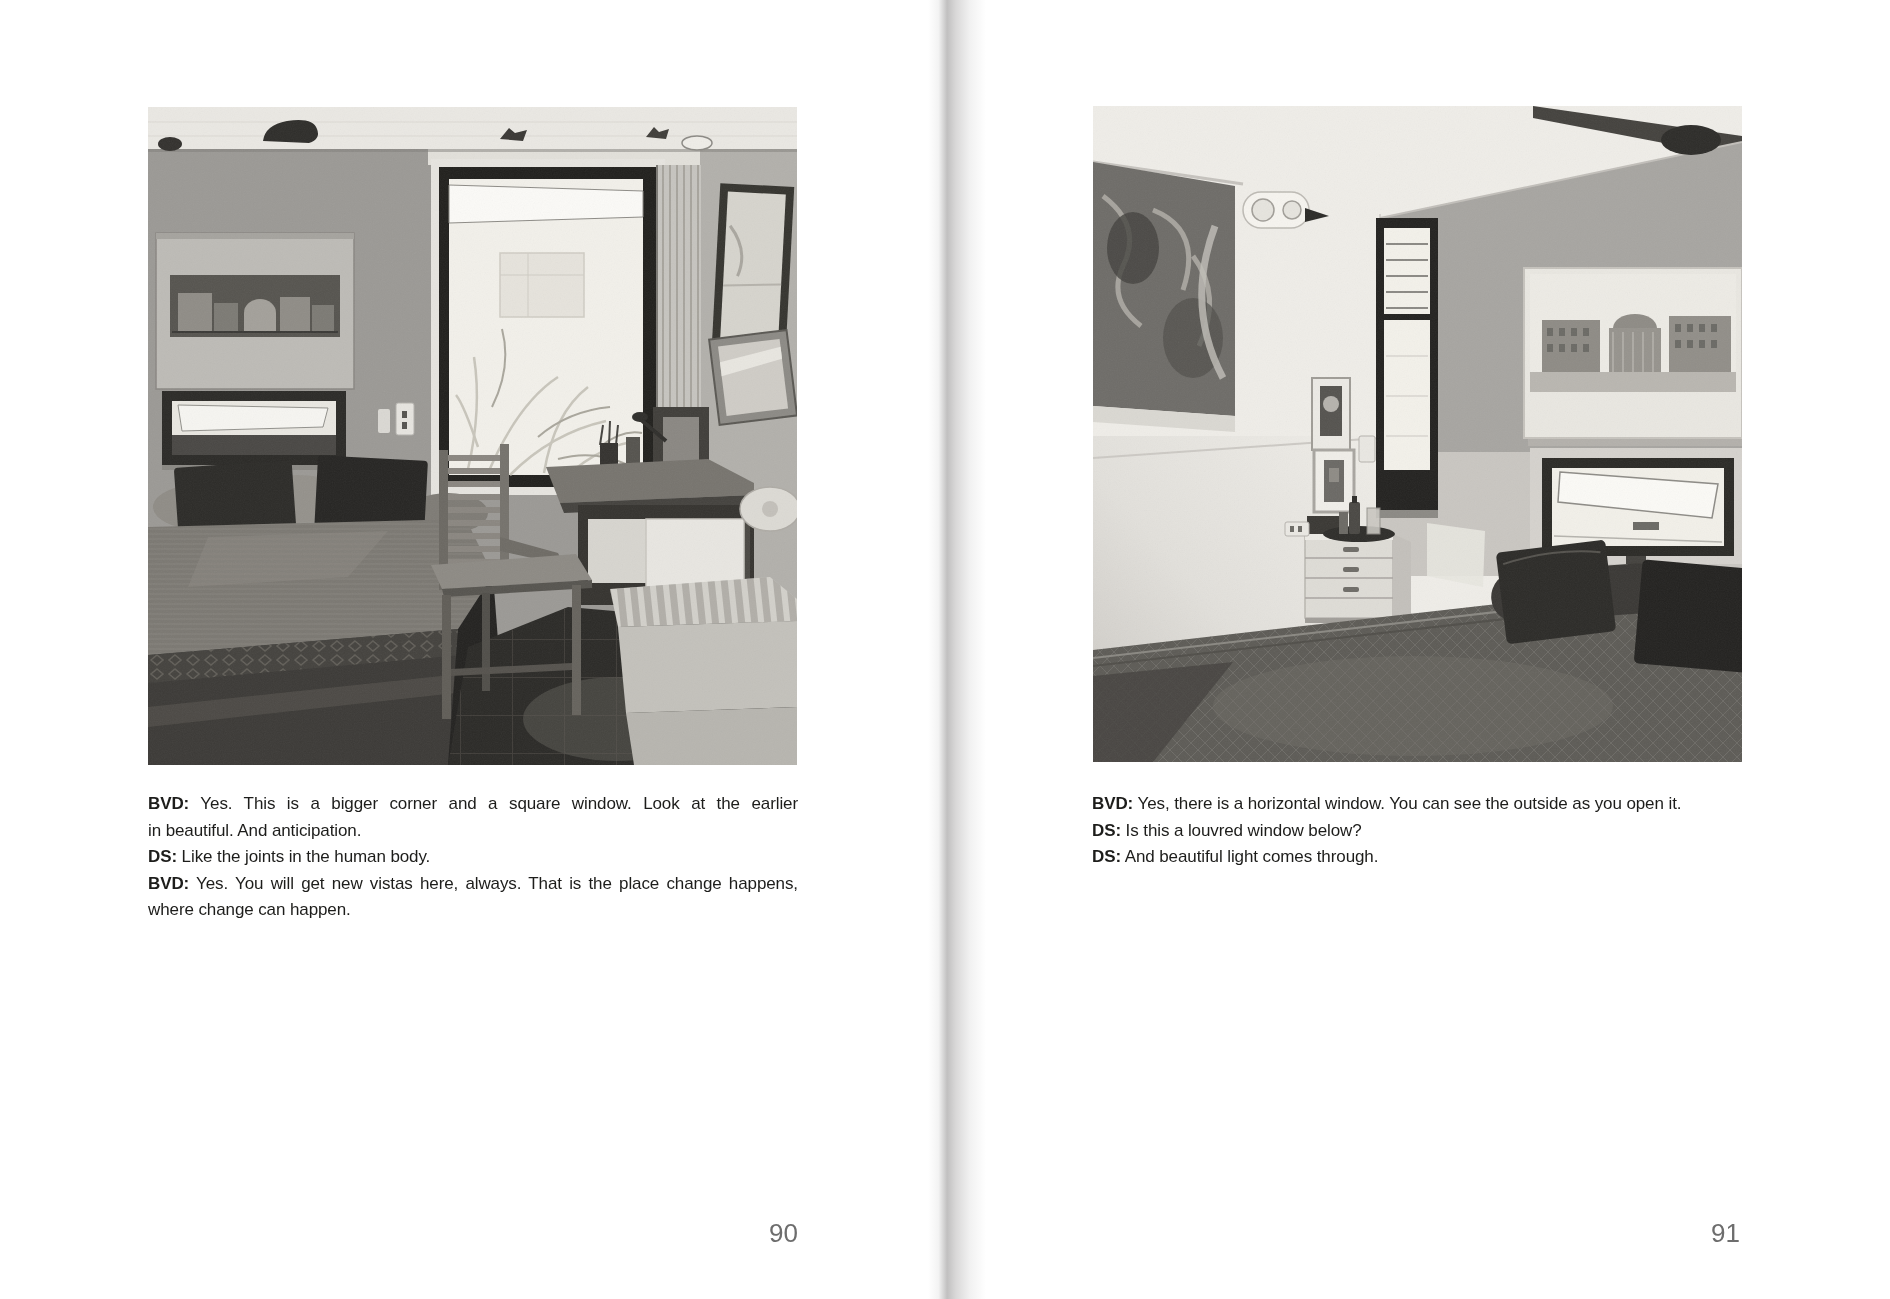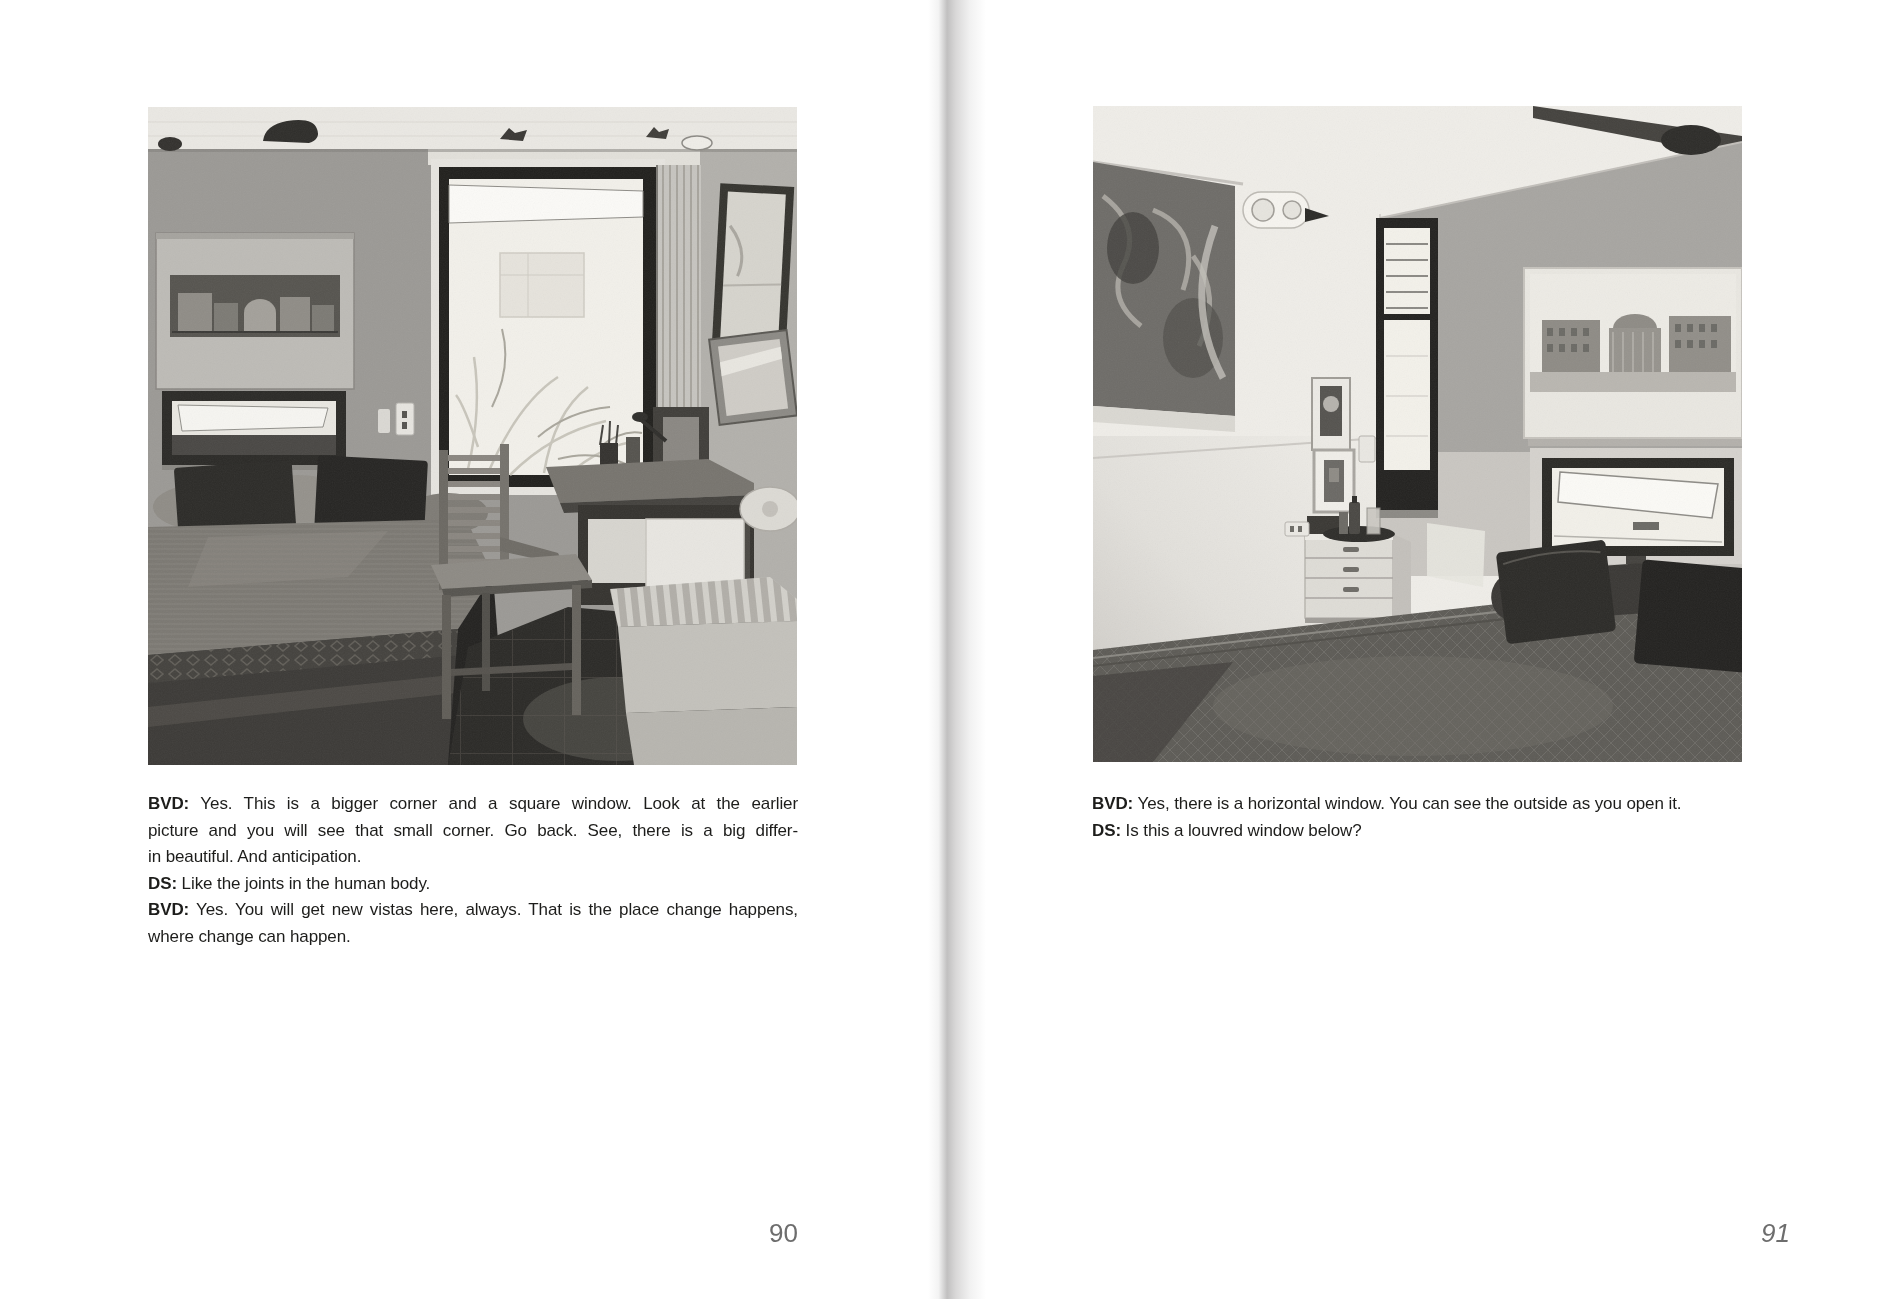--- a/index.html
+++ b/index.html
@@ -30,21 +30,21 @@
   .caption-right{left:1092px;top:791px;}
   .cap-line{white-space:normal;}
   .cap-line.j{text-align:justify;text-align-last:justify;}
   .cap-line strong{font-weight:700;}
 
   .pagenum{
     position:absolute;width:650px;text-align:right;
     font-size:26px;line-height:24px;color:#6d6d6d;
   }
   .pagenum-left{left:148px;top:1221px;}
-  .pagenum-right{left:1140px;top:1221px;font-style:italic;}
+  .pagenum-right{left:1090px;top:1221px;}
 </style>
 </head>
 <body>
 
 <div class="spread">
 
   <figure class="photo photo-left">
     <svg width="649" height="658" viewBox="0 0 649 658" xmlns="http://www.w3.org/2000/svg">
       <defs>
         <pattern id="pvstripe" width="7" height="10" patternUnits="userSpaceOnUse">
@@ -234,21 +234,20 @@
         <polygon points="470,520 649,514 649,600 478,606" fill="#c3c1bb"></polygon>
         <polygon points="478,606 649,600 649,658 486,658" fill="#b7b5af"></polygon>
       </g>
 
       <rect x="0" y="0" width="649" height="658" filter="url(#grainL)" opacity="0.07"></rect>
     </svg>
   </figure>
 
   <div class="caption caption-left">
       <div class="cap-line j"><strong>BVD:</strong> Yes. This is a bigger corner and a square window. Look at the earlier</div>
-      <div class="cap-line j">picture and you will see that small corner. Go back. See, there is a big differ-</div>
       <div class="cap-line">in beautiful. And anticipation.</div>
       <div class="cap-line"><strong>DS:</strong> Like the joints in the human body.</div>
       <div class="cap-line j"><strong>BVD:</strong> Yes. You will get new vistas here, always. That is the place change happens,</div>
       <div class="cap-line">where change can happen.</div>
     </div>
   <div class="pagenum pagenum-left">90</div>
 
   <div class="gutter"></div>
 
   <figure class="photo photo-right">
@@ -426,16 +425,17 @@
         </g>
       </g>
 
       <rect x="0" y="0" width="649" height="656" filter="url(#grainR)" opacity="0.07"></rect>
     </svg>
   </figure>
 
   <div class="caption caption-right">
       <div class="cap-line"><strong>BVD:</strong> Yes, there is a horizontal window. You can see the outside as you open it.</div>
       <div class="cap-line"><strong>DS:</strong> Is this a louvred window below?</div>
+      <div class="cap-line"><strong>DS:</strong> And beautiful light comes through.</div>
     </div>
   <div class="pagenum pagenum-right">91</div>
 
 </div>
 
 </body></html>

